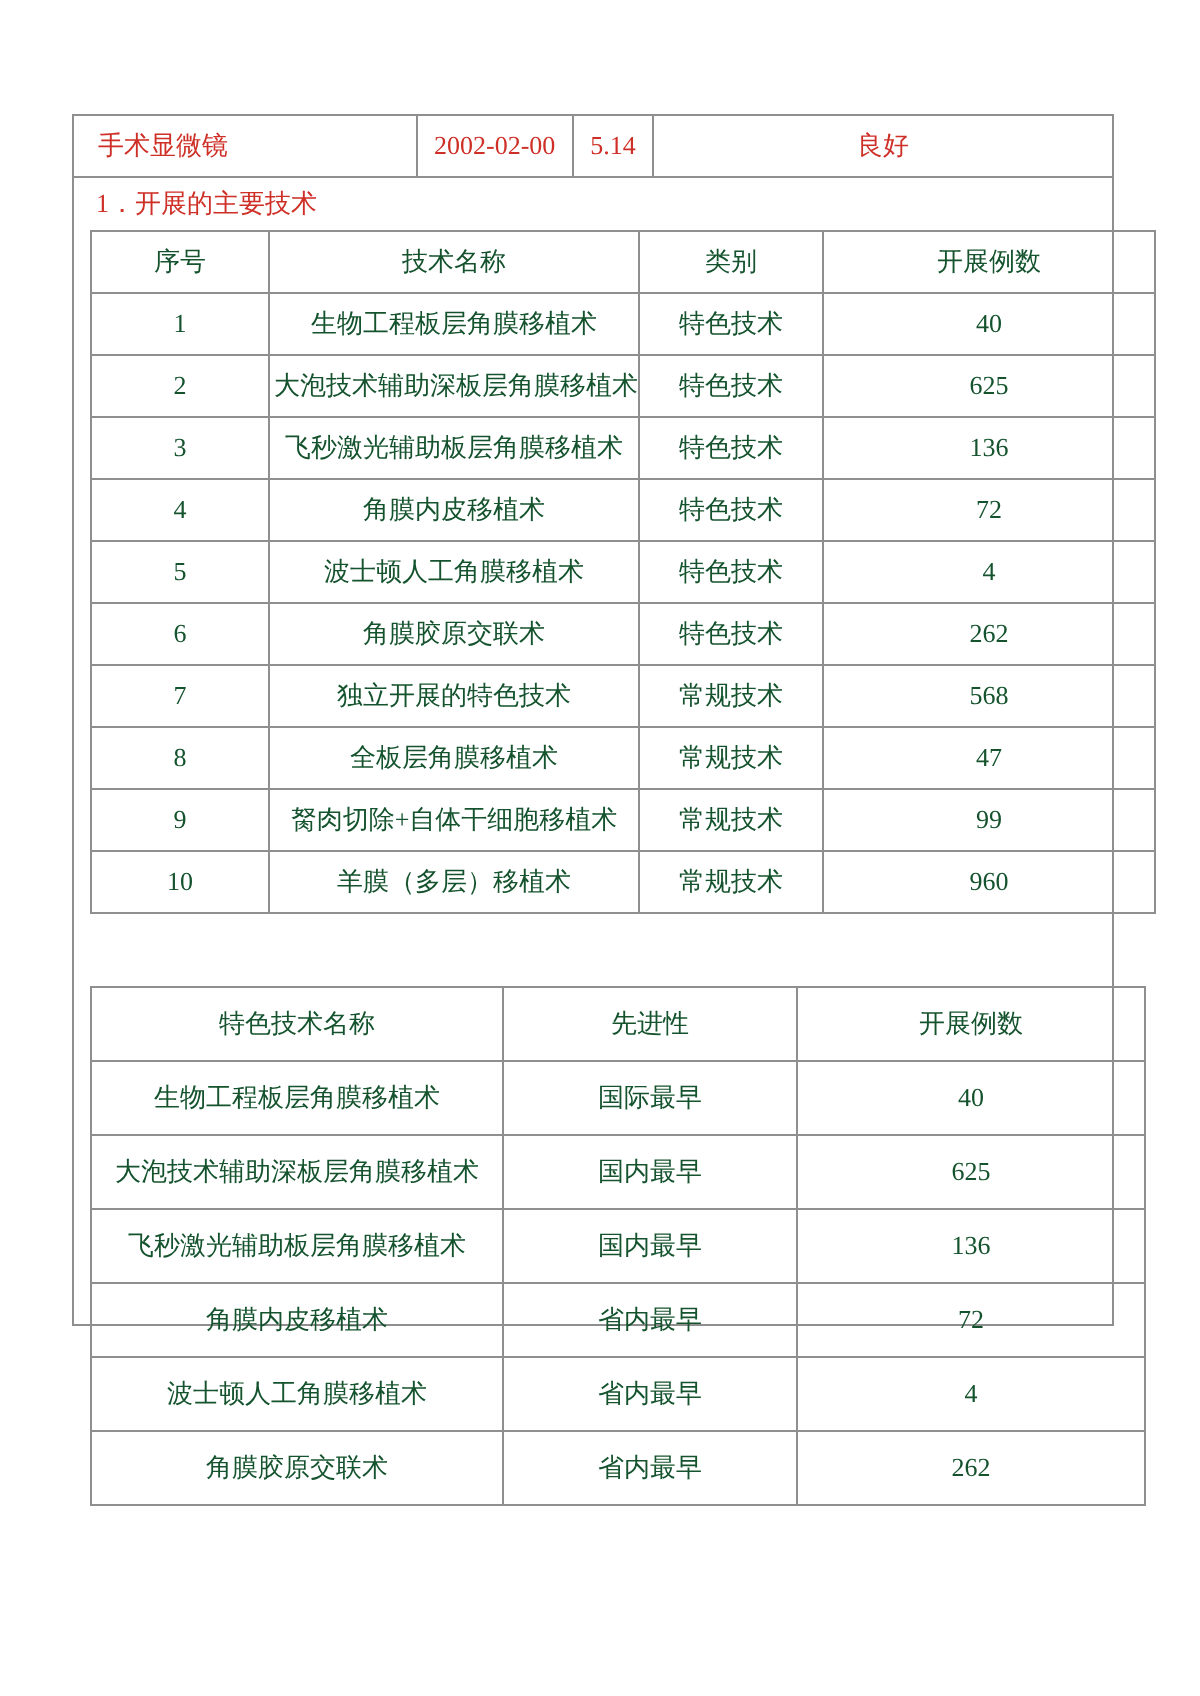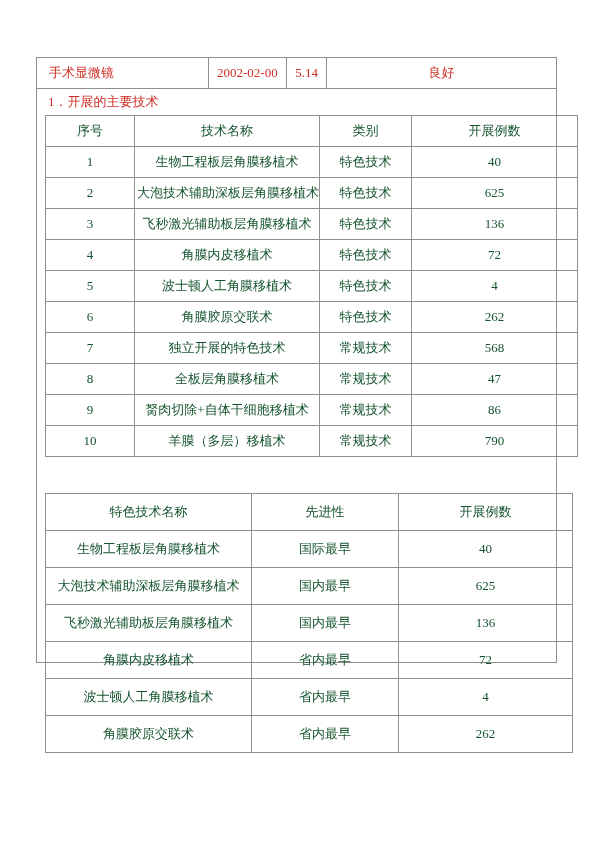--- a/index.html
+++ b/index.html
@@ -162,27 +162,27 @@
       <tr>
         <td>8</td>
         <td>全板层角膜移植术</td>
         <td>常规技术</td>
         <td>47</td>
       </tr>
       <tr>
         <td>9</td>
         <td>胬肉切除+自体干细胞移植术</td>
         <td>常规技术</td>
-        <td>86</td>
+        <td>99</td>
       </tr>
       <tr>
         <td>10</td>
         <td>羊膜（多层）移植术</td>
         <td>常规技术</td>
-        <td>790</td>
+        <td>960</td>
       </tr>
     </tbody>
       </table>
 
 
     <table class="grid g2">
       <tbody>
           <tr>
         <th class="col-tech2">特色技术名称</th>
         <th class="col-adv">先进性</th>

